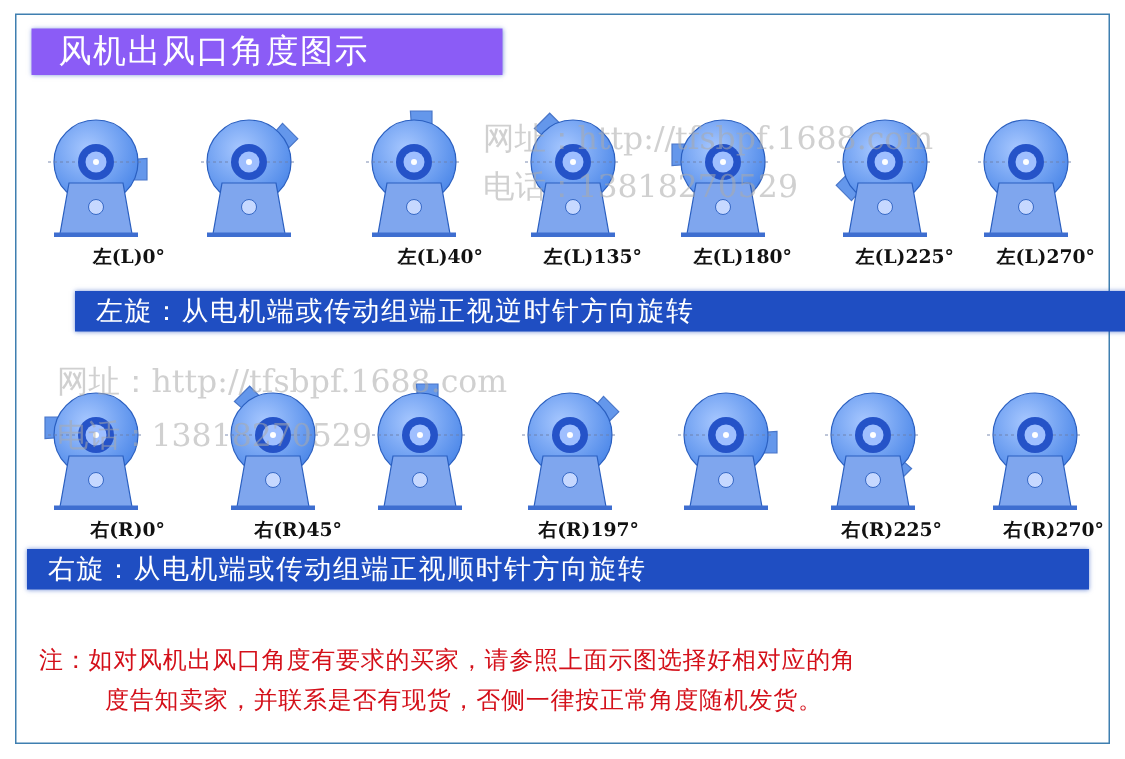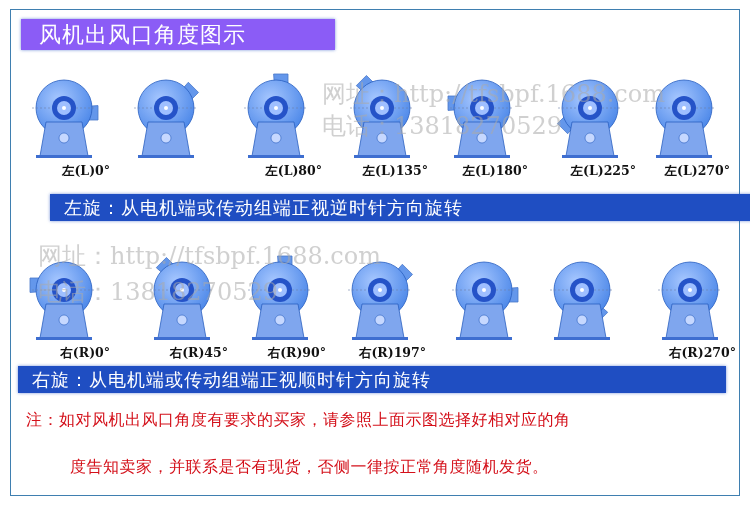--- a/index.html
+++ b/index.html
@@ -18,24 +18,24 @@
   .fan svg { position:absolute; left:8px; top:4px; }
   .fan .label { position:absolute; left:0; width:90px; top:95px; text-align:right;
                 font-family:"DejaVu Serif", "Liberation Serif", serif;
                 font-size:12.5px; color:#111; font-weight:bold; }
   .section-bar { position:absolute; left:18px; width:708px; height:27px;
                  background:#1f4ec2; box-shadow:0 0 3px rgba(31,78,194,0.6); }
   .section-bar span { position:absolute; left:14px; top:1px; color:#fff; font-size:18px; line-height:25px; letter-spacing:1px;}
   .bar-left { top:194px;margin-left:32px; }
   .bar-right { top:366px; }
   .note { position:absolute; color:#d4101a; font-size:16px; letter-spacing:0.5px; line-height:20px; }
-  .note1 { left:26px; top:410px; }
+  .note1 { left:26px; top:430px; }
   .note2 { left:70px; top:457px; }
   .watermark { position:absolute; color:rgba(170,170,170,0.55);
-               font-family:"DejaVu Serif", "Liberation Serif", serif; font-size:24px; white-space:nowrap; pointer-events:none; }
+               font-family:"DejaVu Serif", "Liberation Serif", serif; font-size:21px; white-space:nowrap; pointer-events:none; }
 </style>
 </head>
 <body>
 
 <div class="frame"></div>
 
 <div class="title-bar">
   <span>风机出风口角度图示</span>
 </div>
 
@@ -90,21 +90,21 @@
       <polygon points="48,36 48,2 33.6,2 36,36" fill="#4a86e8" opacity="0.85" stroke="#2a5fc0" stroke-width="0.8"></polygon>
       <circle cx="36" cy="36" r="28" fill="url(#g90)" stroke="#2a5fc0" stroke-width="0.8"></circle>
       <line x1="4" y1="36" x2="68" y2="36" stroke="#6d7fa8" stroke-dasharray="2,2" stroke-width="0.6"></line>
       <circle cx="36" cy="36" r="12" fill="#2553c8"></circle>
       <circle cx="36" cy="36" r="7" fill="#9fbfff"></circle>
       <circle cx="36" cy="36" r="2" fill="#fff"></circle>
       <polygon points="18,50 54,50 60,84 12,84" fill="#7fa6ee" stroke="#2a5fc0" stroke-width="0.8"></polygon>
       <circle cx="36" cy="66" r="5" fill="#c6d8ff" stroke="#2a5fc0" stroke-width="0.6"></circle>
       <rect x="8" y="83" width="56" height="3" fill="#3e6ed0"></rect>
       </svg>
-      <div class="label">左(L)80°</div>
+      <div class="label">左(L)40°</div>
     </div>
   <div class="fan" style="left:318px">
       <svg width="76" height="90" viewBox="0 0 76 90">
       <defs>
           <radialGradient id="g135" cx="40%" cy="35%" r="70%">
         <stop offset="0%" stop-color="#a8c8ff"></stop>
             <stop offset="100%" stop-color="#4a86e8"></stop>
           </radialGradient>
         </defs>
       <polygon points="44.484,27.516 20.446,3.4780000000000006 10.2652,13.6588 36,36" fill="#4a86e8" opacity="0.85" stroke="#2a5fc0" stroke-width="0.8"></polygon>
@@ -237,21 +237,20 @@
       <polygon points="48,36 48,2 33.6,2 36,36" fill="#4a86e8" opacity="0.85" stroke="#2a5fc0" stroke-width="0.8"></polygon>
       <circle cx="36" cy="36" r="28" fill="url(#g90m)" stroke="#2a5fc0" stroke-width="0.8"></circle>
       <line x1="4" y1="36" x2="68" y2="36" stroke="#6d7fa8" stroke-dasharray="2,2" stroke-width="0.6"></line>
       <circle cx="36" cy="36" r="12" fill="#2553c8"></circle>
       <circle cx="36" cy="36" r="7" fill="#9fbfff"></circle>
       <circle cx="36" cy="36" r="2" fill="#fff"></circle>
       <polygon points="18,50 54,50 60,84 12,84" fill="#7fa6ee" stroke="#2a5fc0" stroke-width="0.8"></polygon>
       <circle cx="36" cy="66" r="5" fill="#c6d8ff" stroke="#2a5fc0" stroke-width="0.6"></circle>
       <rect x="8" y="83" width="56" height="3" fill="#3e6ed0"></rect>
       </svg>
-      <div class="label">右(R)90°</div>
     </div>
   <div class="fan" style="left:316px">
       <svg width="76" height="90" viewBox="0 0 76 90">
       <defs>
           <radialGradient id="g135m" cx="40%" cy="35%" r="70%">
         <stop offset="0%" stop-color="#a8c8ff"></stop>
             <stop offset="100%" stop-color="#4a86e8"></stop>
           </radialGradient>
         </defs>
       <polygon points="44.484,44.484 68.522,20.446 58.34119999999999,10.2652 36,36" fill="#4a86e8" opacity="0.85" stroke="#2a5fc0" stroke-width="0.8"></polygon>
@@ -296,20 +295,21 @@
       <polygon points="27.516,44.484 51.553999999999995,68.522 61.7348,58.34119999999999 36,36" fill="#4a86e8" opacity="0.85" stroke="#2a5fc0" stroke-width="0.8"></polygon>
       <circle cx="36" cy="36" r="28" fill="url(#g225m)" stroke="#2a5fc0" stroke-width="0.8"></circle>
       <line x1="4" y1="36" x2="68" y2="36" stroke="#6d7fa8" stroke-dasharray="2,2" stroke-width="0.6"></line>
       <circle cx="36" cy="36" r="12" fill="#2553c8"></circle>
       <circle cx="36" cy="36" r="7" fill="#9fbfff"></circle>
       <circle cx="36" cy="36" r="2" fill="#fff"></circle>
       <polygon points="18,50 54,50 60,84 12,84" fill="#7fa6ee" stroke="#2a5fc0" stroke-width="0.8"></polygon>
       <circle cx="36" cy="66" r="5" fill="#c6d8ff" stroke="#2a5fc0" stroke-width="0.6"></circle>
       <rect x="8" y="83" width="56" height="3" fill="#3e6ed0"></rect>
       </svg>
+      <div class="label">右(R)225°</div>
     </div>
   <div class="fan" style="left:626px">
       <svg width="76" height="90" viewBox="0 0 76 90">
       <defs>
           <radialGradient id="g270m" cx="40%" cy="35%" r="70%">
         <stop offset="0%" stop-color="#a8c8ff"></stop>
             <stop offset="100%" stop-color="#4a86e8"></stop>
           </radialGradient>
         </defs>
       <polygon points="24,36 24,70 38.4,70 36,36" fill="#4a86e8" opacity="0.85" stroke="#2a5fc0" stroke-width="0.8"></polygon>

